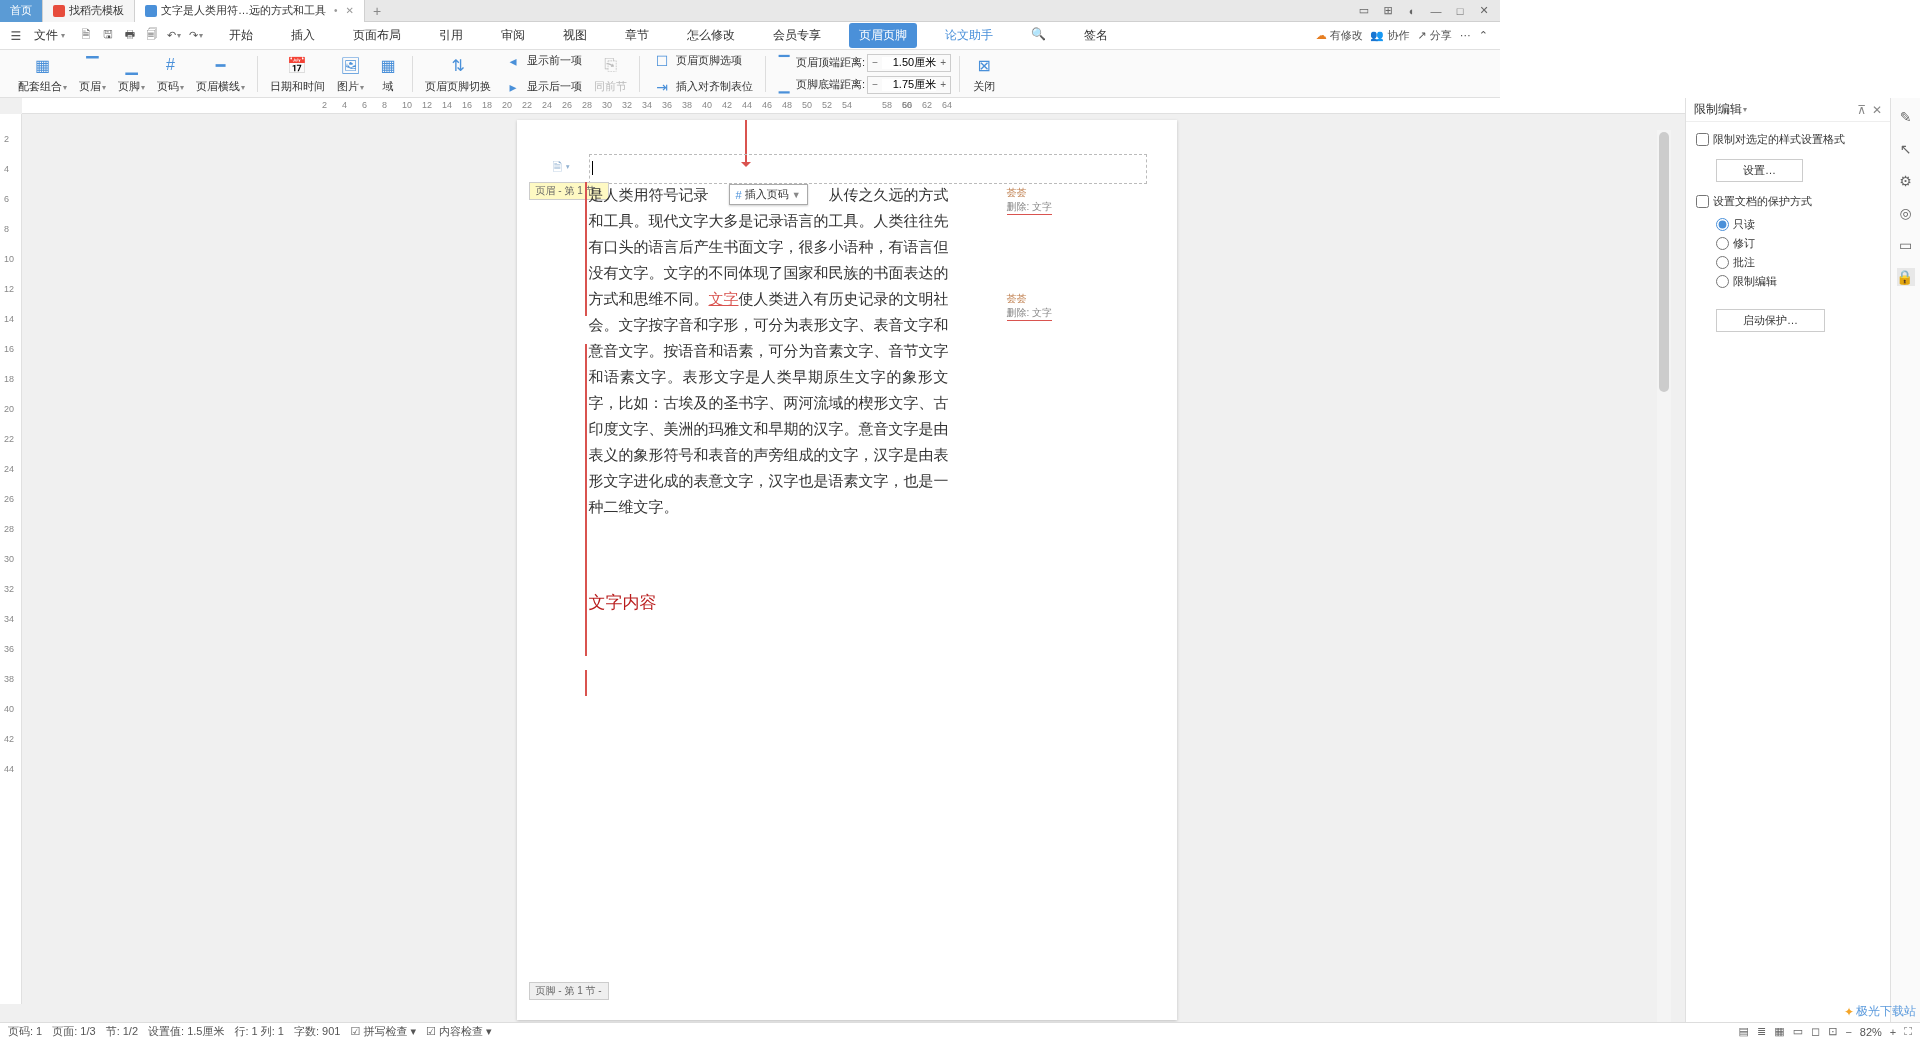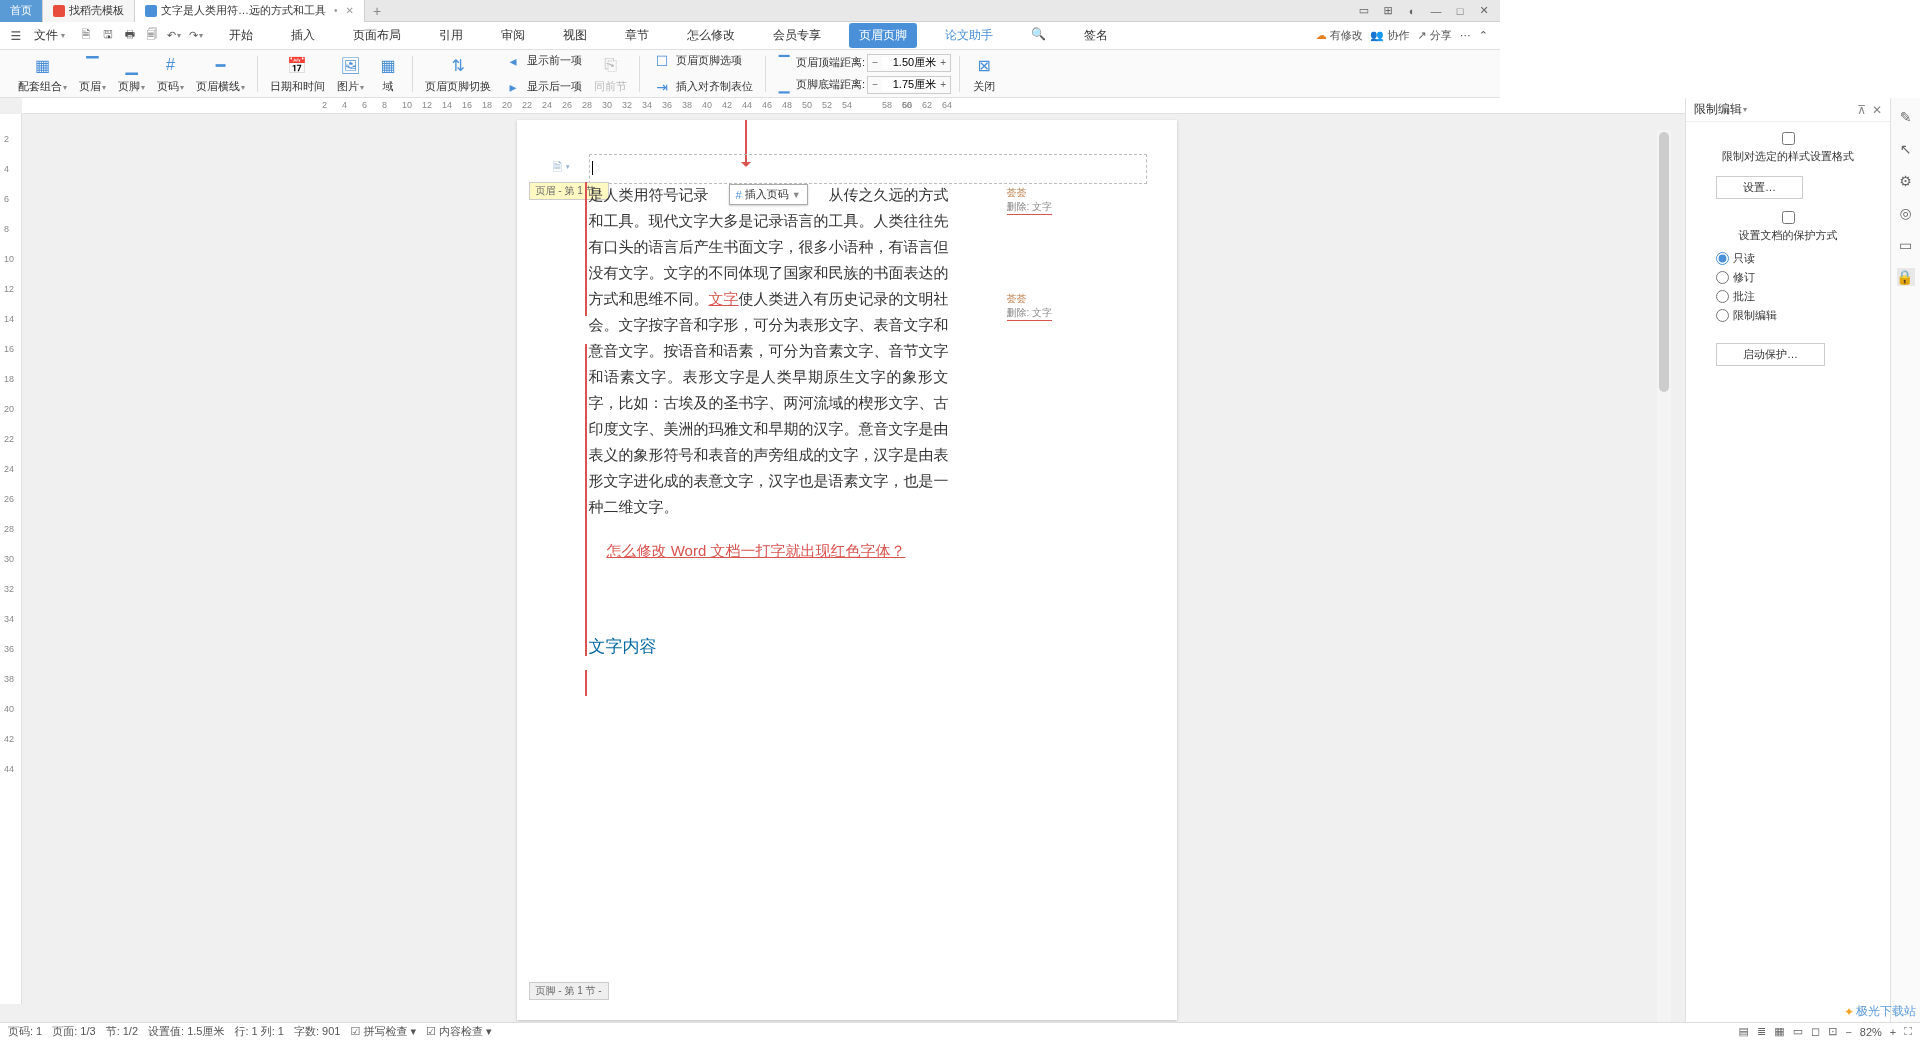--- a/index.html
+++ b/index.html
@@ -62,40 +62,40 @@
 .header-cursor { position: absolute; left: 2px; top: 6px; width: 1px; height: 14px; background: #000; }
 .header-label { position: absolute; top: 62px; left: 12px; background: #fef9c3; border: 1px solid #ccc; padding: 1px 6px; font-size: 10px; color: #666; }
 .page-icon { position: absolute; top: 38px; left: 36px; color: #90b0d0; font-size: 12px; }
 .doc-body { position: absolute; top: 62px; left: 72px; width: 360px; font-size: 15px; line-height: 26px; color: #333; font-family: SimSun, serif; text-align: justify; }
 .revision-bar { position: absolute; left: 68px; width: 2px; background: #d9534f; }
 .revision-bar.b1 { top: 62px; height: 134px; }
 .revision-bar.b2 { top: 224px; height: 312px; }
 .revision-bar.b3 { top: 550px; height: 26px; }
 .underline-red { text-decoration: underline; color: #d9534f; }
 .red-link { color: #d9534f; text-decoration: underline; display: block; margin-top: 18px; margin-left: 18px; }
-.content-h { margin-top: 70px; font-size: 17px; color: #0369a1; }
+.content-h { margin-top: 70px; font-size: 17px; color: #b91c1c; }
 .footer-label { position: absolute; bottom: 20px; left: 12px; background: #efefef; border: 1px solid #ccc; padding: 1px 6px; font-size: 10px; color: #666; }
 .comment-tag { position: absolute; font-size: 10px; color: #d9534f; border-bottom: 1px solid #d9534f; margin-left: 34px; }
 .comment-tag .author { color: #c08050; }
 .comment-tag .action { color: #888; }
 
 
 .arrow { position: absolute; top: 0; left: 228px; width: 2px; height: 46px; background: #d9534f; }
 .arrow::after { content: ''; position: absolute; bottom: -6px; left: -4px; border: 5px solid transparent; border-top-color: #d9534f; }
 
 
 .insert-pn { position: absolute; top: 64px; left: 212px; background: #fff; border: 1px solid #aaa; padding: 2px 6px; font-size: 11px; display: flex; align-items: center; gap: 3px; box-shadow: 0 1px 2px rgba(0,0,0,0.2); }
 .insert-pn .dd { color: #888; font-size: 9px; }
 
 
 .rightpanel { position: absolute; top: 98px; right: 30px; width: 205px; bottom: 18px; background: #fff; border-left: 1px solid #e0e0e0; }
 .rp-header { height: 24px; display: flex; align-items: center; padding: 0 8px; border-bottom: 1px solid #eee; font-size: 12px; }
 .rp-header .sp { margin-left: auto; display: flex; gap: 6px; color: #888; }
 .rp-body { padding: 10px; font-size: 11px; }
-.rp-check { display: flex; align-items: center; gap: 4px; margin-bottom: 8px; flex-direction: column; }
+.rp-check { display: flex; align-items: center; gap: 4px; margin-bottom: 8px; }
 .rp-btn { display: inline-block; padding: 3px 26px; border: 1px solid #ccc; margin: 4px 0 12px 20px; font-size: 11px; cursor: pointer; }
 .rp-radio { display: flex; align-items: center; gap: 4px; margin: 4px 0 4px 20px; }
 .rp-radio input { accent-color: #4a90d9; }
 
 
 .sidetb { position: absolute; top: 98px; right: 0; width: 30px; bottom: 18px; background: #fafafa; border-left: 1px solid #e0e0e0; display: flex; flex-direction: column; align-items: center; gap: 14px; padding-top: 10px; }
 .sidetb .sbtn { width: 18px; height: 18px; color: #666; cursor: pointer; font-size: 14px; display: flex; align-items: center; justify-content: center; }
 
 
 .vscroll { position: absolute; right: 0; top: 16px; bottom: 0; width: 14px; background: #f4f4f4; }
@@ -360,21 +360,20 @@
           <span style="color:#4a90d9">#</span>
           <span>插入页码</span>
           <span class="dd">▼</span>
         </div>
       <div class="header-label">页眉 - 第 1 节 -</div>
       <div class="revision-bar b1"></div>
       <div class="revision-bar b2"></div>
       <div class="revision-bar b3"></div>
       <div class="doc-body">
         <span>是人类用符号记录</span><span style="visibility:hidden">表达和传播信息以</span><span>从传之久远的方式和工具。现代文字大多是记录语言的工具。人类往往先有口头的语言后产生书面文字，很多小语种，有语言但没有文字。文字的不同体现了国家和民族的书面表达的方式和思维不同。</span><span class="underline-red">文字</span><span>使人类进入有历史记录的文明社会。文字按字音和字形，可分为表形文字、表音文字和意音文字。按语音和语素，可分为音素文字、音节文字和语素文字。表形文字是人类早期原生文字的象形文字，比如：古埃及的圣书字、两河流域的楔形文字、古印度文字、美洲的玛雅文和早期的汉字。意音文字是由表义的象形符号和表音的声旁组成的文字，汉字是由表形文字进化成的表意文字，汉字也是语素文字，也是一种二维文字。</span>
-        <span class="red-link">怎么修改 Word 文档一打字就出现红色字体？</span>
         <div class="content-h">文字内容</div>
       </div>
       <div class="comment-tag" style="top:66px; left:456px;"><span class="author">荟荟</span><br><span class="action">删除: 文字</span></div>
       <div class="comment-tag" style="top:172px; left:456px;"><span class="author">荟荟</span><br><span class="action">删除: 文字</span></div>
       <div class="footer-label">页脚 - 第 1 节 -</div>
     </div>
     <div class="vscroll">
         <div class="thumb"></div>
       </div>
   </div>

